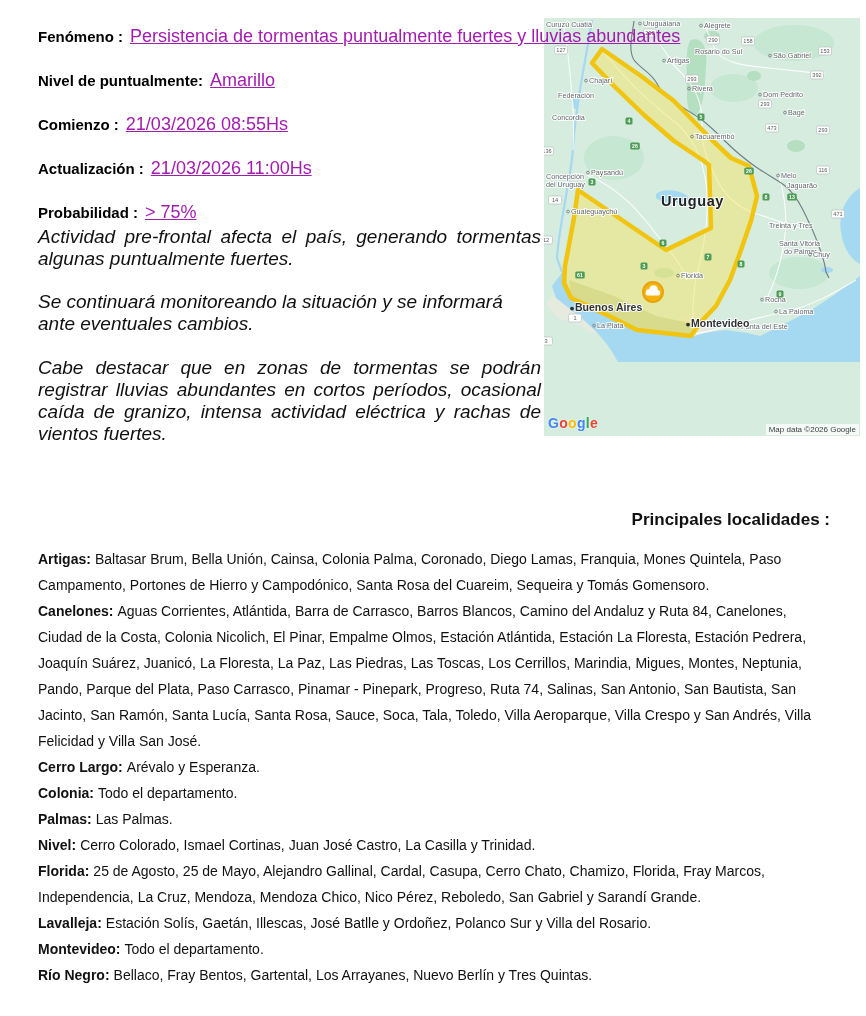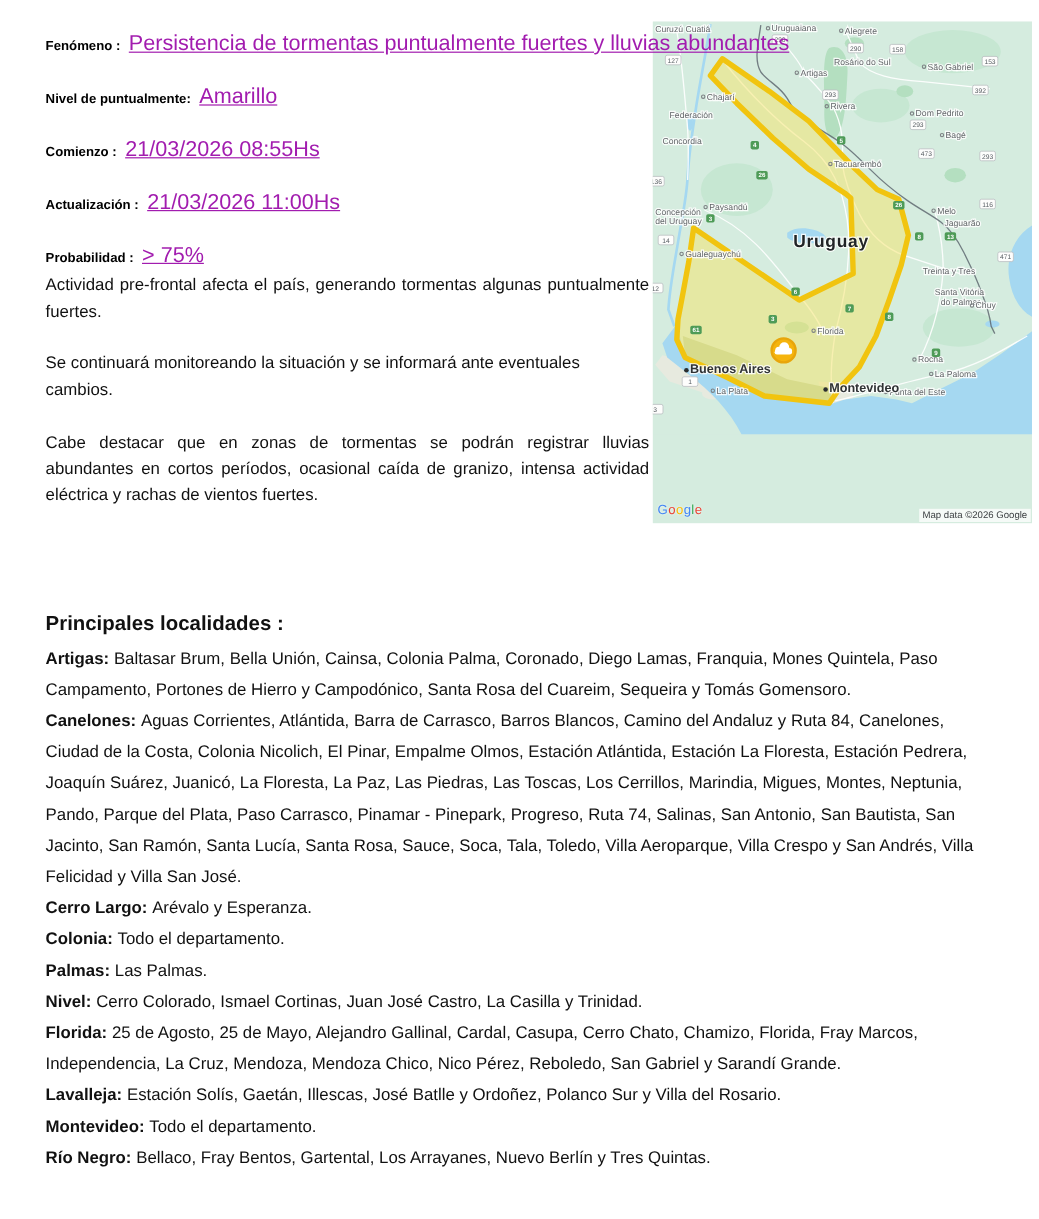--- a/index.html
+++ b/index.html
@@ -3,46 +3,46 @@
 <meta charset="utf-8">
 <style>
   html,body{margin:0;padding:0;background:#ffffff;}
   .page{position:relative;width:866px;height:1016px;background:#fff;overflow:hidden;
         font-family:"Liberation Sans",sans-serif;color:#111;}
 
   
   .content{position:absolute;left:38px;top:0;width:503px;z-index:3;}
   .frow{white-space:nowrap;margin-top:25px;height:19px;line-height:19px;}
   .frow.first{margin-top:27px;}
-  .flabel{font-size:11px;font-weight:bold;color:#000;margin-right:7px;text-align:right;}
+  .flabel{font-size:15px;font-weight:bold;color:#000;margin-right:7px;text-align:right;}
   .fvalue{font-size:18px;color:#a21caf;text-decoration:underline;}
   .dheading{margin-top:26px;font-size:17px;font-weight:bold;height:19px;line-height:19px;}
-  .para{font-size:14px;line-height:22px;margin:0;}
+  .para{font-size:19px;line-height:22px;margin:0;font-style:italic;}
   .para.just{text-align:justify;}
   .p1{margin-top:4px;}
   .p2{margin-top:22px;}
   .p3{margin-top:21px;}
 
   
   .localities{position:absolute;left:38px;top:510px;width:792px;z-index:3;}
-  .lheading{font-size:17px;font-weight:bold;height:19px;line-height:19px;margin-bottom:6px;}
+  .lheading{font-size:17px;font-weight:bold;height:19px;line-height:19px;margin-bottom:17px;text-align:right;}
   .locality{font-size:14px;line-height:26px;}
   .locality b{font-weight:bold;margin-right:4px;}
 
   
   .map{position:absolute;left:544px;top:18px;width:316px;height:418px;z-index:1;background:#d5ecdf;}
   .map svg{display:block;width:316px;height:344px;}
   #mapsvg text{paint-order:stroke;stroke:rgba(255,255,255,.85);stroke-width:2px;}
   .l-t{font-size:7.2px;fill:#63676a;}
   .l-c{font-size:10.5px;fill:#303335;font-weight:bold;}
   .l-k{font-size:14.5px;fill:#212426;font-weight:bold;letter-spacing:.6px;}
   .sh-w{font-size:5.6px;fill:#5a6065;stroke:none !important;}
   .sh-g{font-size:5.2px;fill:#ffffff;font-weight:bold;stroke:none !important;}
 
-  .glogo{position:absolute;left:4px;bottom:5px;font-size:11px;font-weight:normal;letter-spacing:.3px;
+  .glogo{position:absolute;left:4px;bottom:5px;font-size:14px;font-weight:bold;letter-spacing:.3px;
          text-shadow:0 0 2px rgba(255,255,255,.9);}
   .attrib{position:absolute;right:1px;bottom:1px;font-size:8px;color:#3c4043;
           background:rgba(255,255,255,.75);padding:1px 3px;}
 </style>
 </head>
 <body>
 
 <div class="page">
 
   <div class="map">

